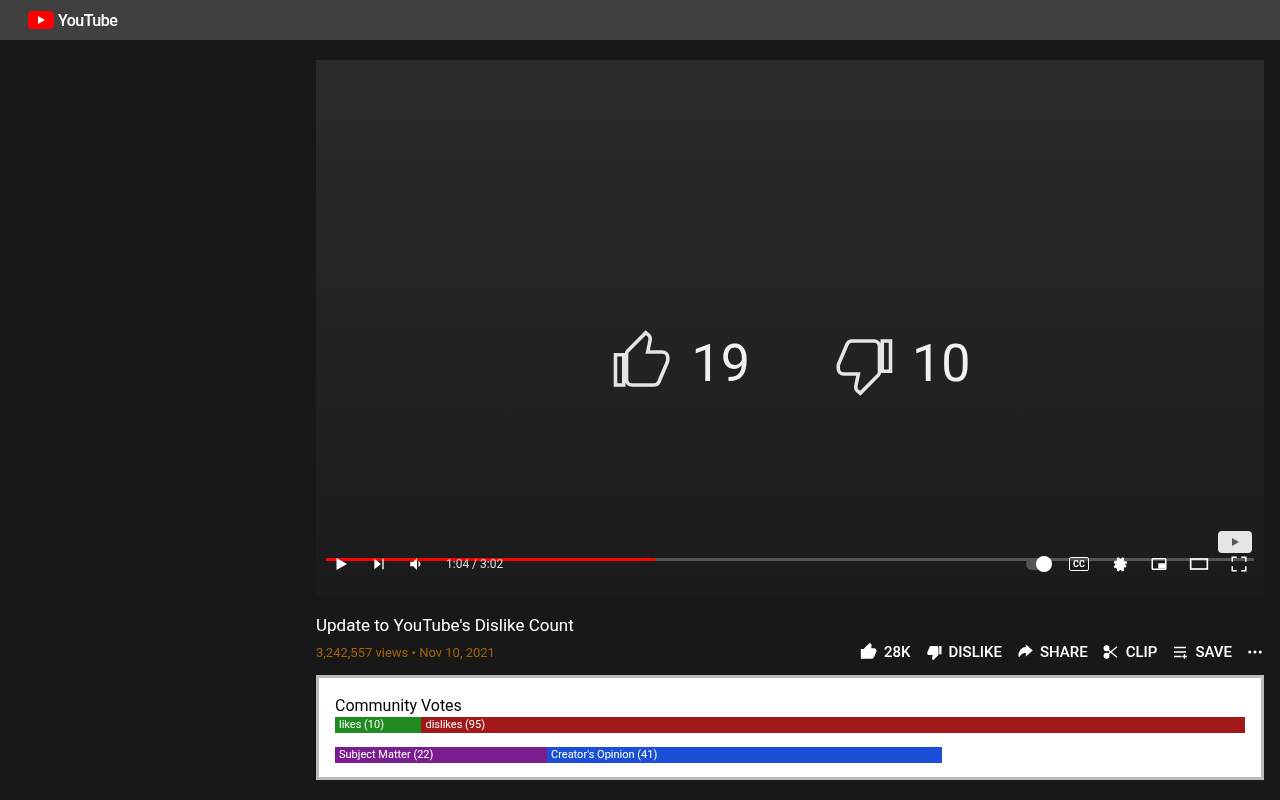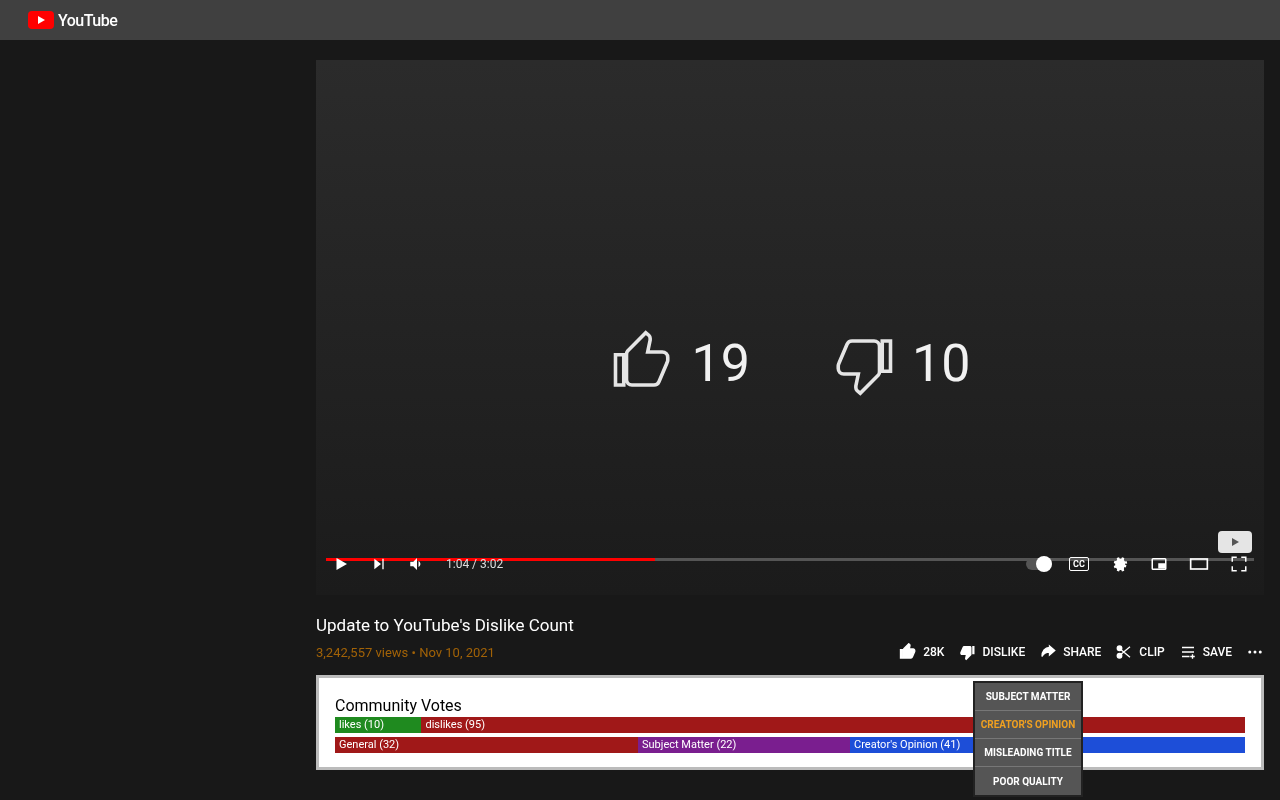--- a/index.html
+++ b/index.html
@@ -153,42 +153,42 @@
 }
 .meta-text { font-size: 13px; color: #a16207; }
 .actions {
   margin-left: auto;
   display: flex;
   align-items: center;
   gap: 14px;
 }
 .action {
   display: flex; align-items: center; gap: 6px;
-  font-size: 12px; color: #fff; font-weight: 500;
+  font-size: 15px; color: #fff; font-weight: 500;
   cursor: pointer;
 }
 .action svg { fill: #fff; }
 
 
 .vote-panel {
   width: 948px;
   margin-top: 14px;
   background: #fff;
   border: 3px solid #bbb;
   padding: 18px 16px 14px 16px;
   position: relative;
 }
 .vote-section-label {
   font-size: 16px; color: #000;
 }
 .vote-bar {
   width: 100%; height: 16px;
   display: flex;
   margin-top: 2px;
-  margin-bottom: 4px;
+  margin-bottom: 14px;
 }
 .vote-seg {
   height: 100%;
   color: #fff;
   font-size: 11px;
   line-height: 16px;
   padding-left: 4px;
   white-space: nowrap;
   overflow: visible;
 }
@@ -354,27 +354,20 @@
       </div>
     </div>
 
     <div class="vote-panel">
       <div class="vote-section-label">Community Votes</div>
       <div class="vote-bar" id="community-bar">
           <div class="vote-seg" style="background: rgb(31, 138, 31); width: 9.5%;">likes (10)</div>
           <div class="vote-seg" style="background: rgb(160, 24, 24); width: 90.5%;">dislikes (95)</div>
         </div>
       <div class="vote-bar last" id="breakdown-bar">
-          <div class="vote-seg" style="background: rgb(160, 24, 24); width: 33.3%;">General (32)</div>
           <div class="vote-seg" style="background: rgb(122, 30, 143); width: 23.3%;">Subject Matter (22)</div>
           <div class="vote-seg" style="background: #1d4ed8; width: 43.4%;">Creator's Opinion (41)</div>
         </div>
 
-      <div class="dropdown" id="dropdown">
-          <div class="dropdown-item">SUBJECT MATTER</div>
-          <div class="dropdown-item highlight">CREATOR'S OPINION</div>
-          <div class="dropdown-item">MISLEADING TITLE</div>
-          <div class="dropdown-item">POOR QUALITY</div>
-        </div>
     </div>
 
   </div>
 </div>
 
 </body></html>

